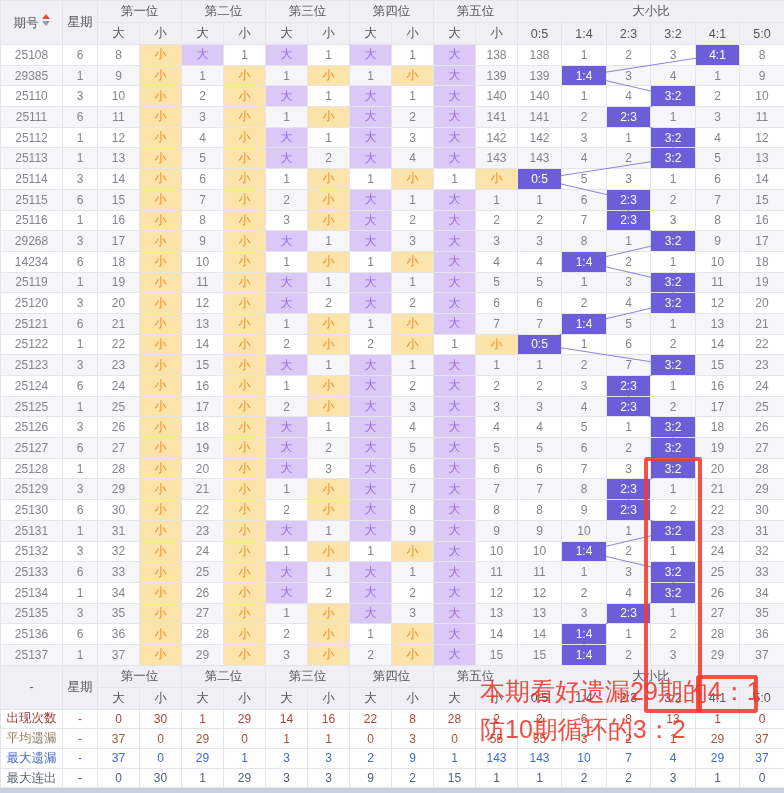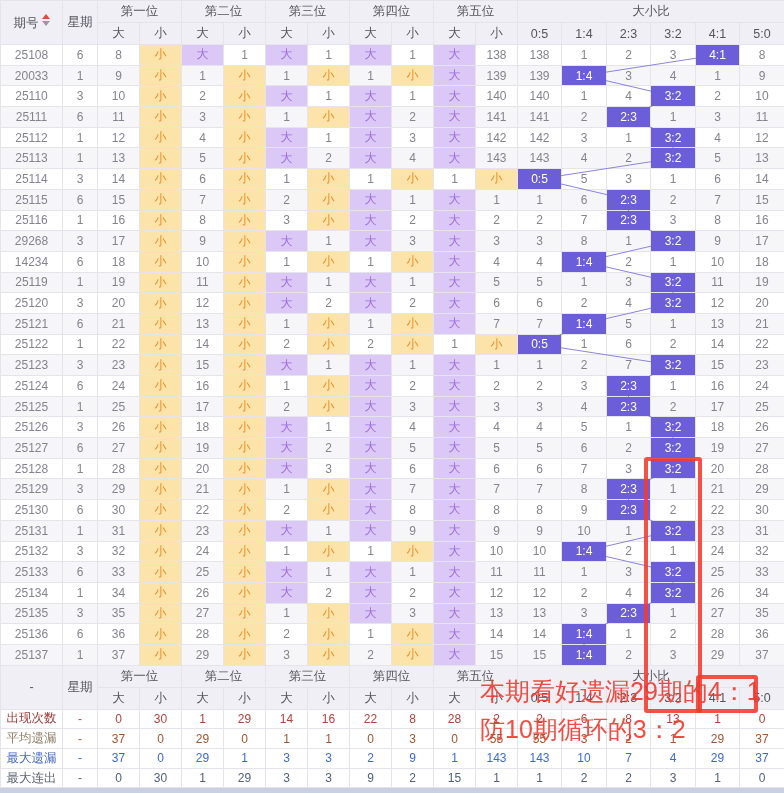--- a/index.html
+++ b/index.html
@@ -111,21 +111,21 @@
             <td class="rcell"><span class="rv">138</span></td>
             <td class="rcell"><span class="rv">1</span></td>
             <td class="rcell"><span class="rv">2</span></td>
             <td class="rcell"><span class="rv">3</span></td>
             <td class="rcell">
               <div class="hit">4:1</div>
             </td>
             <td class="rcell"><span class="rv">8</span></td>
           </tr>
           <tr class="data alt">
-            <td class="pc">20033</td>
+            <td class="pc">29385</td>
             <td>1</td>
             <td class="">9</td>
             <td class="small">小</td>
             <td class="">1</td>
             <td class="small">小</td>
             <td class="">1</td>
             <td class="small">小</td>
             <td class="">1</td>
             <td class="small">小</td>
             <td class="big">大</td>

